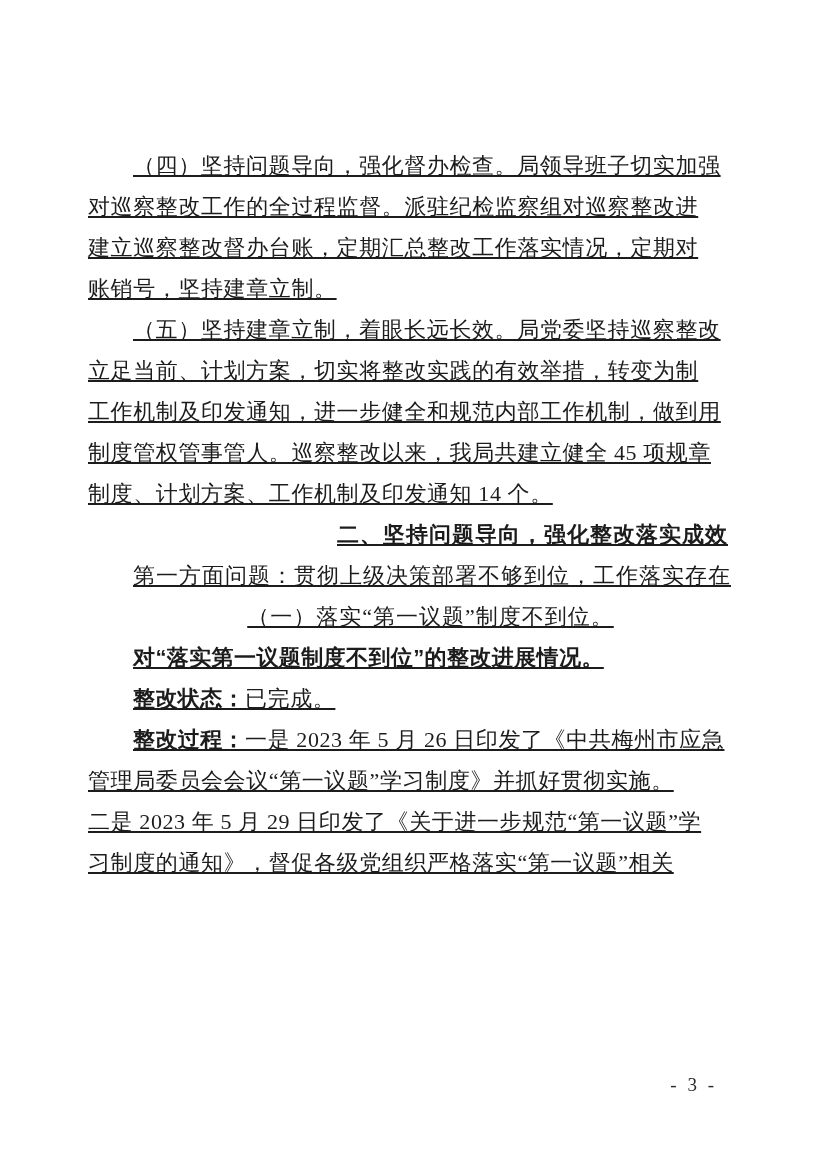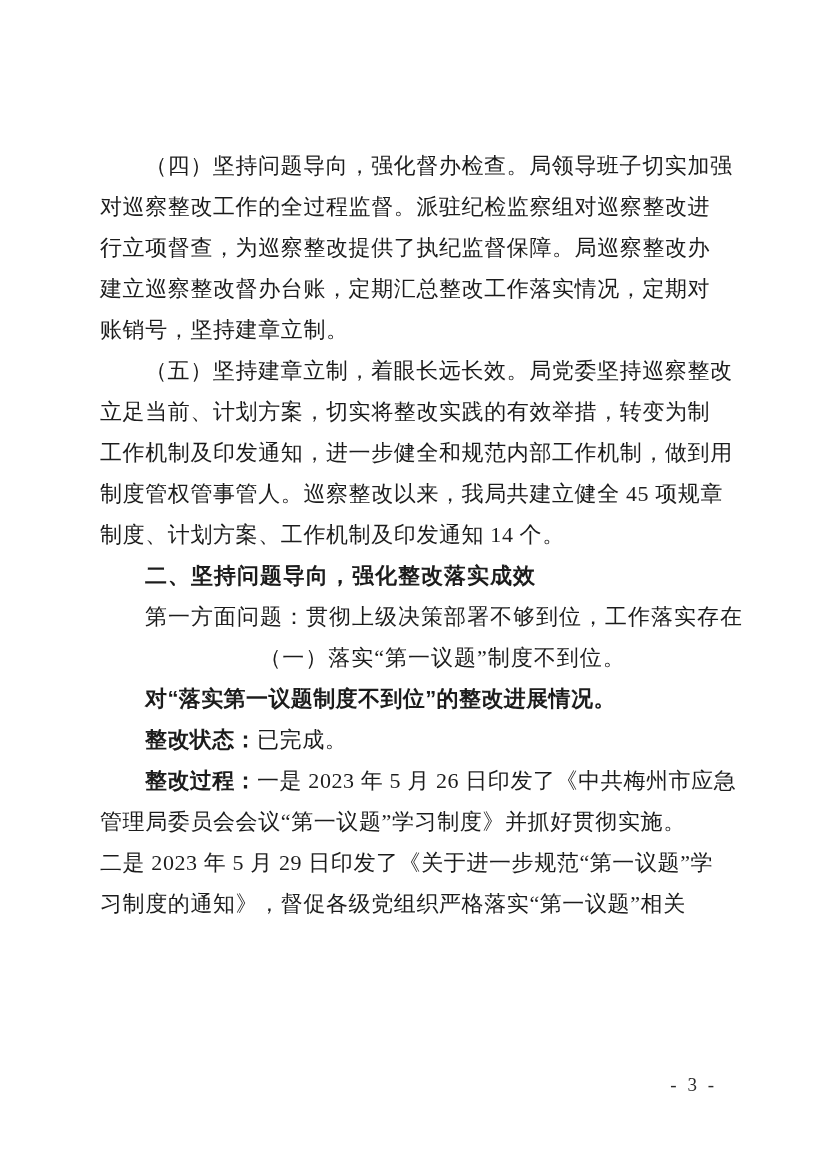--- a/index.html
+++ b/index.html
@@ -12,38 +12,40 @@
     width: 827px;
     height: 1170px;
     background: #ffffff;
     overflow: hidden;
     font-family: "Liberation Serif", "DejaVu Serif", serif;
     color: #1c1c1c;
   }
   .doc {
     position: absolute;
     top: 145px;
-    left: 100px;
+    left: 88px;
     width: 640px;
+    text-decoration: underline;
   }
   .line {
     height: 41px;
     line-height: 41px;
     font-size: 22px;
     letter-spacing: 0.6px;
     white-space: nowrap;
     font-family: "Liberation Serif", "DejaVu Serif", serif;
   }
   .indent {
     padding-left: 45px;
   }
   
   .song {
     font-weight: 600;
     letter-spacing: 1px;
+    text-align: right;
   }
   
   .kai {
     letter-spacing: 1px;
     text-align: center;
   }
   
   .hei {
     font-family: "Liberation Sans", "DejaVu Sans", sans-serif;
     font-weight: 700;
@@ -62,21 +64,20 @@
   }
 </style>
 </head>
 <body>
 
 <div class="page">
   <main class="doc">
 
     <div class="line indent">（四）坚持问题导向，强化督办检查。局领导班子切实加强</div>
     <div class="line">对巡察整改工作的全过程监督。派驻纪检监察组对巡察整改进</div>
-    <div class="line">行立项督查，为巡察整改提供了执纪监督保障。局巡察整改办</div>
     <div class="line">建立巡察整改督办台账，定期汇总整改工作落实情况，定期对</div>
     <div class="line">账销号，坚持建章立制。</div>
 
     <div class="line indent">（五）坚持建章立制，着眼长远长效。局党委坚持巡察整改</div>
     <div class="line">立足当前、计划方案，切实将整改实践的有效举措，转变为制</div>
     <div class="line">工作机制及印发通知，进一步健全和规范内部工作机制，做到用</div>
     <div class="line">制度管权管事管人。巡察整改以来，我局共建立健全 45 项规章</div>
     <div class="line">制度、计划方案、工作机制及印发通知 14 个。</div>
 
     <div class="line indent song">二、坚持问题导向，强化整改落实成效</div>

